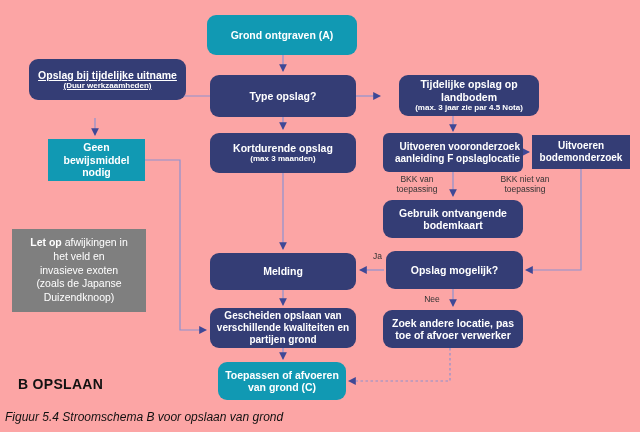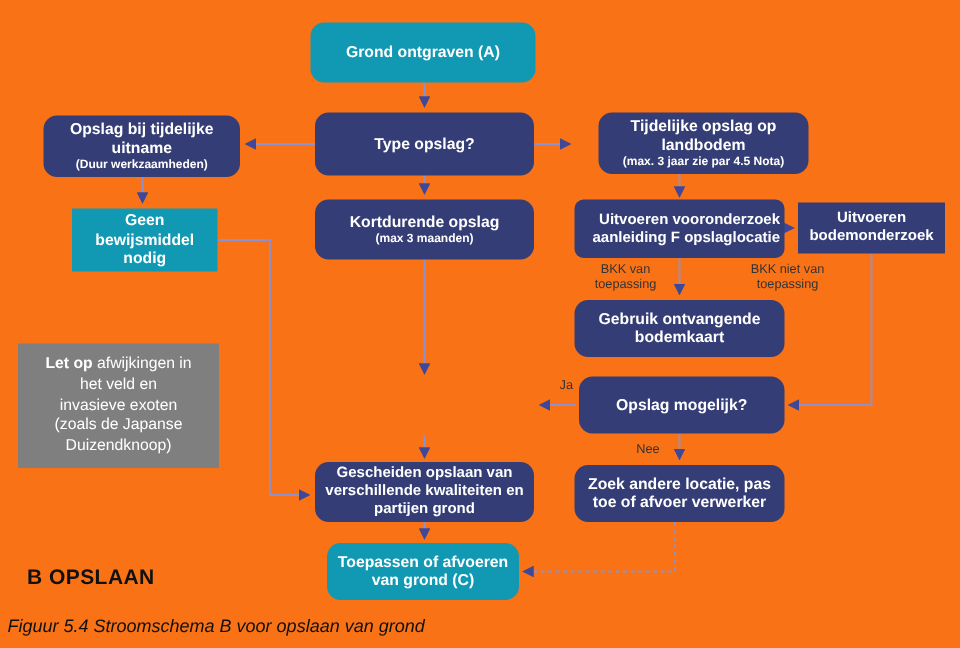--- a/index.html
+++ b/index.html
@@ -1,17 +1,17 @@
 <!DOCTYPE html>
 <html style="--teal: #1199B3; --navy: #343D75; --gray: #7F7F7F; --line: #8C92D0; --arrowhead: #3F4896; --label_text: #333333;"><head>
 <meta charset="utf-8">
 <style>
   html, body { margin:0; padding:0; background:#ffffff; }
   .canvas {
-    position:relative; width:640px; height:432px; background:#f97316;
+    position:relative; width:640px; height:432px; background:#fca5a5;
     font-family:"Liberation Sans", sans-serif; overflow:hidden;
   }
   svg.connectors { position:absolute; left:0; top:0; width:640px; height:432px; }
   .conn { stroke:var(--line); stroke-width:1.2; fill:none; }
   .dashed { stroke-dasharray:2.5 2.5; }
   .node {
     position:absolute; display:flex; flex-direction:column; align-items:center;
     justify-content:center; text-align:center; color:#ffffff; font-weight:bold;
     line-height:1.18; padding:2px 3px; box-sizing:border-box;
   }
@@ -64,21 +64,21 @@
   </svg>
 
   <div class="node teal rounded" style="left:207px;top:15px;width:150px;height:40px;">
     <span class="main">Grond ontgraven (A)</span>
   </div>
 
   <div class="node navy rounded" style="left:210px;top:75px;width:146px;height:42px;">
     <span class="main">Type opslag?</span>
   </div>
 
-  <div class="node navy rounded" style="left:29px;top:77px;width:131px;height:41px;">
+  <div class="node navy rounded" style="left:29px;top:59px;width:157px;height:41px;text-decoration:underline;">
     <span class="main">Opslag bij tijdelijke uitname</span>
     <span class="sub">(Duur werkzaamheden)</span>
   </div>
 
   <div class="node teal" style="left:48px;top:139px;width:97px;height:42px;">
     <span class="main">Geen bewijsmiddel nodig</span>
   </div>
 
   <div class="node navy rounded" style="left:399px;top:75px;width:140px;height:41px;">
     <span class="main">Tijdelijke opslag op landbodem</span>
@@ -103,20 +103,23 @@
   </div>
 
   <div class="node navy rounded" style="left:386px;top:251px;width:137px;height:38px;">
     <span class="main">Opslag mogelijk?</span>
   </div>
 
   <div class="node navy rounded" style="left:383px;top:310px;width:140px;height:38px;">
     <span class="main">Zoek andere locatie, pas toe of afvoer verwerker</span>
   </div>
 
+  <div class="node navy rounded" style="left:210px;top:253px;width:146px;height:37px;">
+    <span class="main">Melding</span>
+  </div>
 
   <div class="node navy rounded" style="left:210px;top:308px;width:146px;height:40px;">
     <span class="main" style="font-size:10px;">Gescheiden opslaan van verschillende kwaliteiten en partijen grond</span>
   </div>
 
   <div class="node teal rounded" style="left:218px;top:362px;width:128px;height:38px;">
     <span class="main">Toepassen of afvoeren van grond (C)</span>
   </div>
 
   <div class="node grayb note" style="left:12px;top:229px;width:134px;height:83px;">

